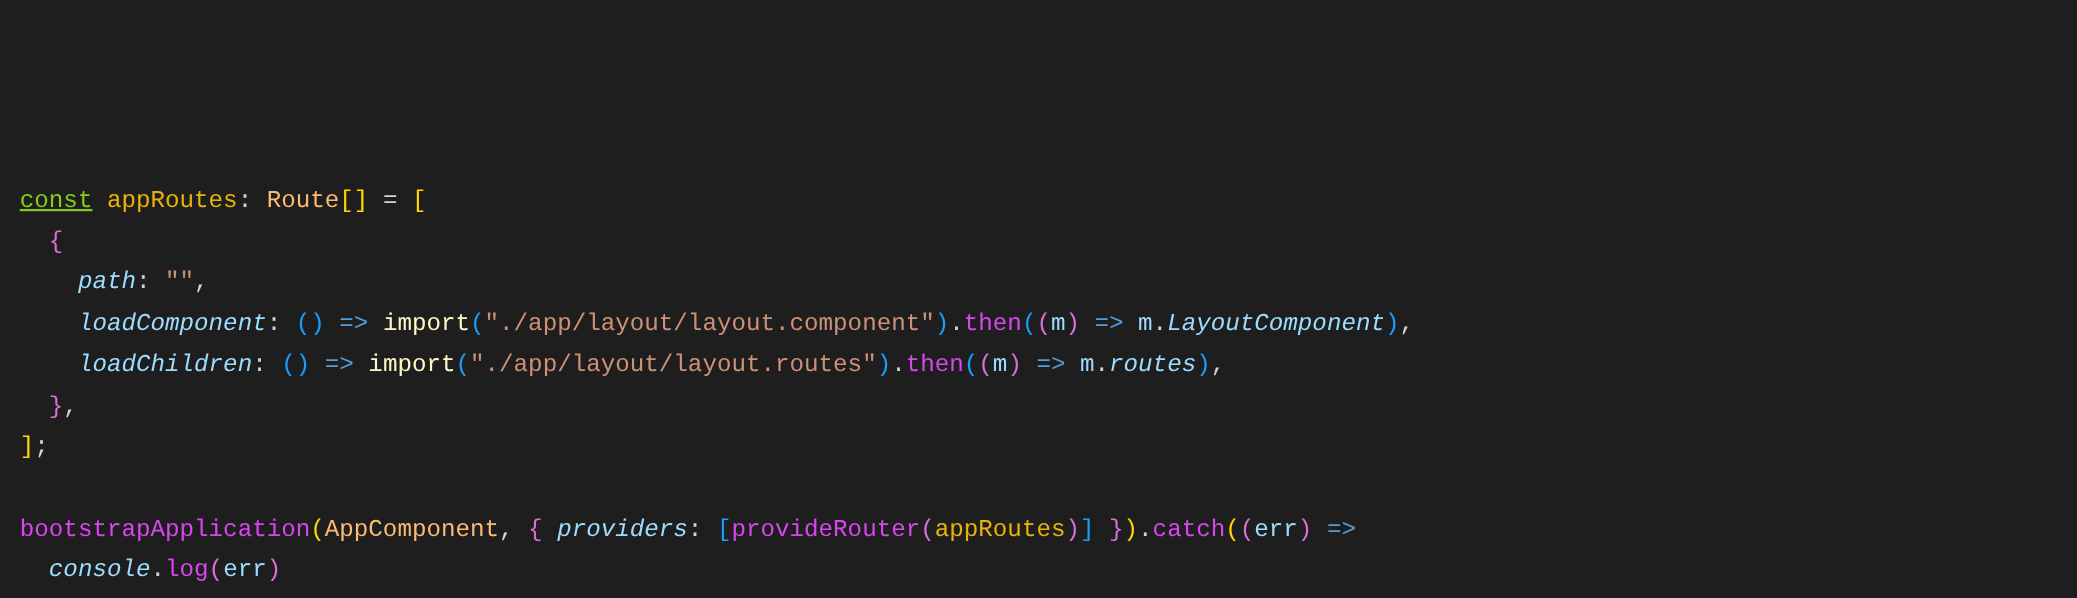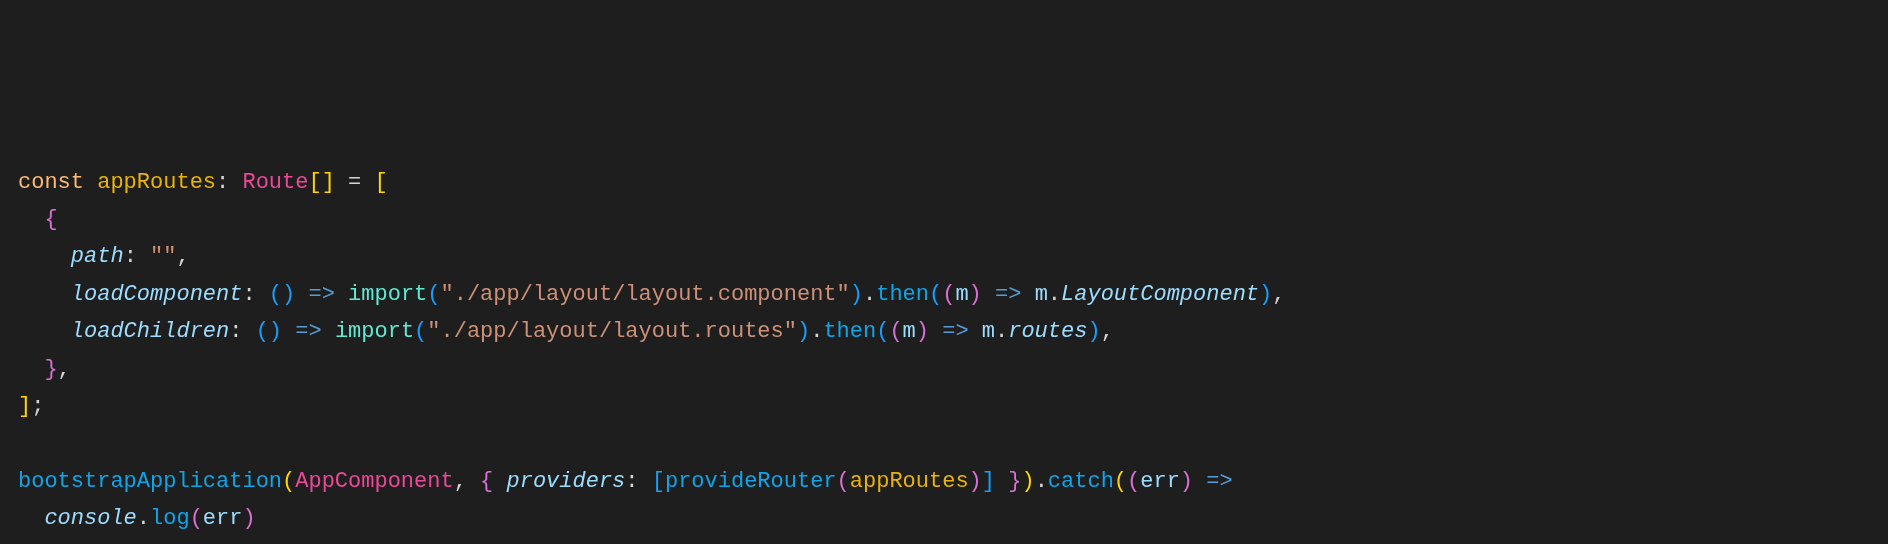--- a/index.html
+++ b/index.html
@@ -9,26 +9,26 @@
     }
     body {
       background-color: #1e1e1e;
       font-family: 'Menlo', 'Monaco', 'Consolas', 'Courier New', monospace;
       font-size: 22px;
       line-height: 1.7;
       padding: 14px 18px;
       color: #d4d4d4;
       white-space: pre;
     }
-    .keyword { color: #5eead4; text-align: center; }
-    .const-keyword { color: #fdba74; }
+    .keyword { color: #fef9c3; text-align: center; }
+    .const-keyword { color: #84cc16; text-decoration: underline; }
     .variable { color: #eab308; }
-    .type { color: #ec4899; }
+    .type { color: #fdba74; }
     .property { color: #9cdcfe; font-style: italic; }
-    .method { color: #0ea5e9; }
+    .method { color: #d946ef; }
     .string { color: #ce9178; }
     .brace { color: #da70d6; }
     .bracket { color: #ffd700; }
     .paren { color: #179fff; }
     .paren2 { color: #da70d6; }
     .punct { color: #d4d4d4; }
     .arrow { color: #569cd6; }
     .param { color: #9cdcfe; }
     .code-line {
       display: block;

